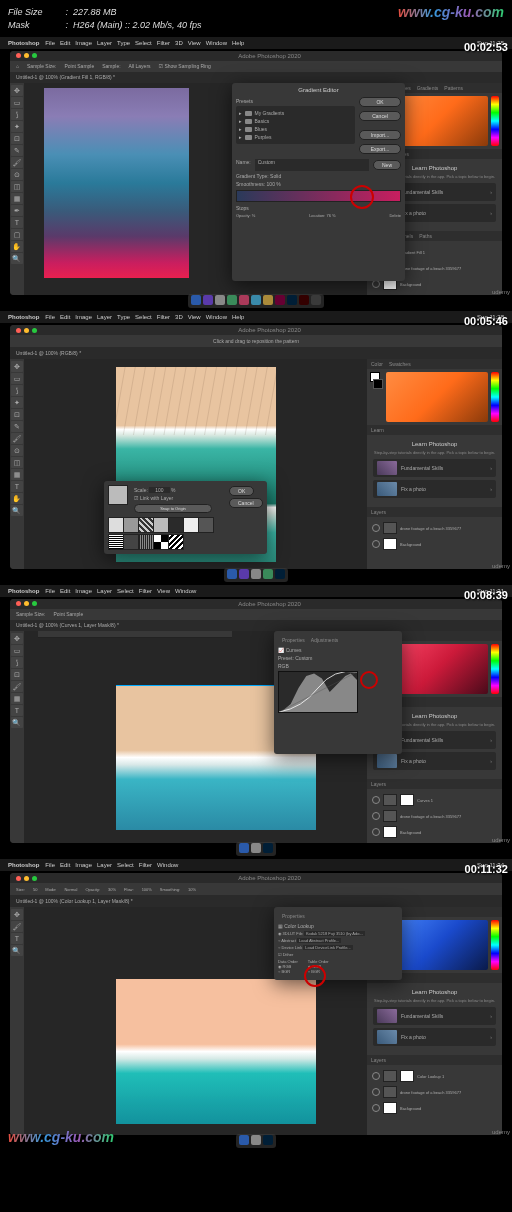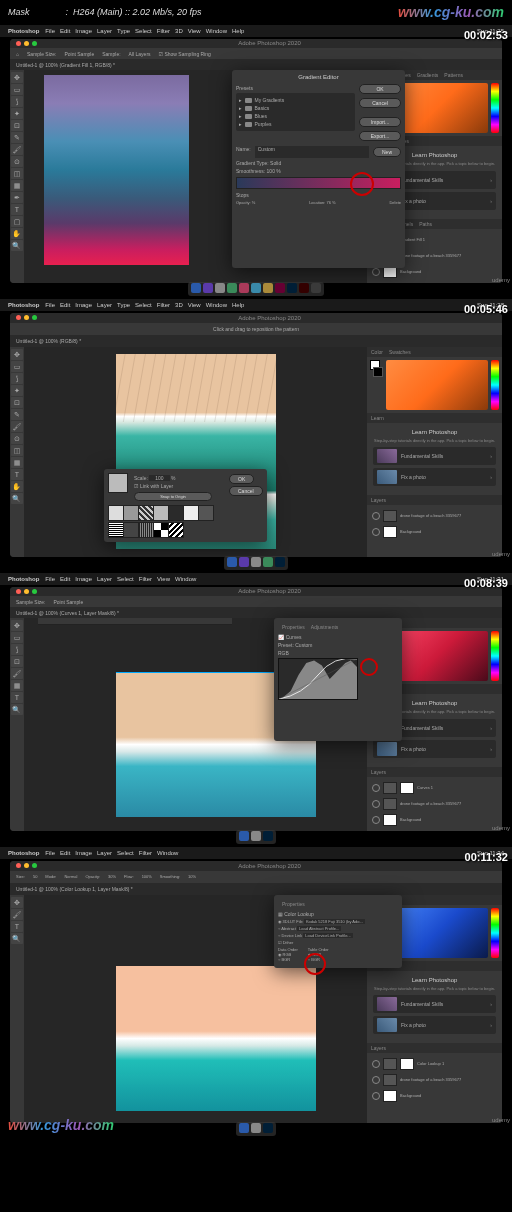--- a/index.html
+++ b/index.html
@@ -388,21 +388,22 @@
     height: 6px;
     background: #383838;
     border-bottom: 1px solid #222;
   }
 </style>
 </head>
 <body>
 
 <div class="header">
   <div class="watermark">www.cg-ku.com</div>
-  <div class="line"><span class="label">Mask</span> : &nbsp;<span>H264 (Main) :: 2.02 Mb/s, 20 fps</span></div>
+  <div class="line"><span class="label">File Size</span> : &nbsp;<span>227.88 MB</span></div>
+  <div class="line"><span class="label">Mask</span> : &nbsp;<span>H264 (Main) :: 2.02 Mb/s, 40 fps</span></div>
 </div>
 
 <div class="frame">
   <div class="timestamp">00:02:53</div>
   <div class="macos-bar">
     <span></span>
     <span class="app-name">Photoshop</span>
     <span class="menu-item">File</span>
     <span class="menu-item">Edit</span>
     <span class="menu-item">Image</span>

